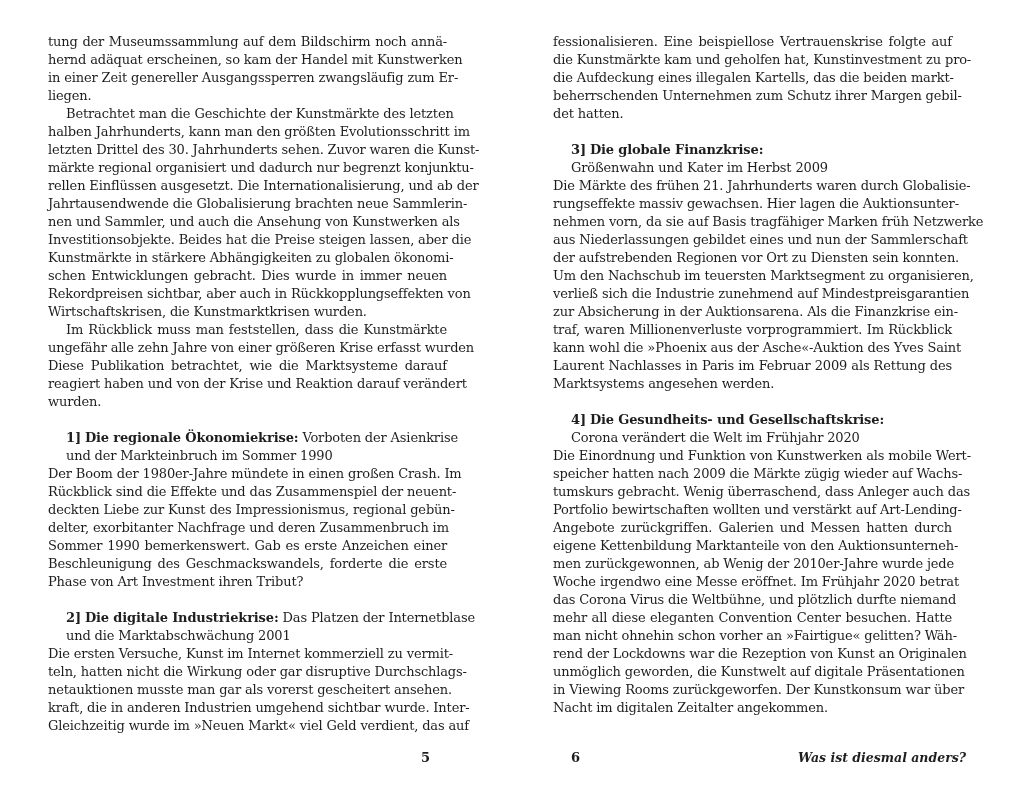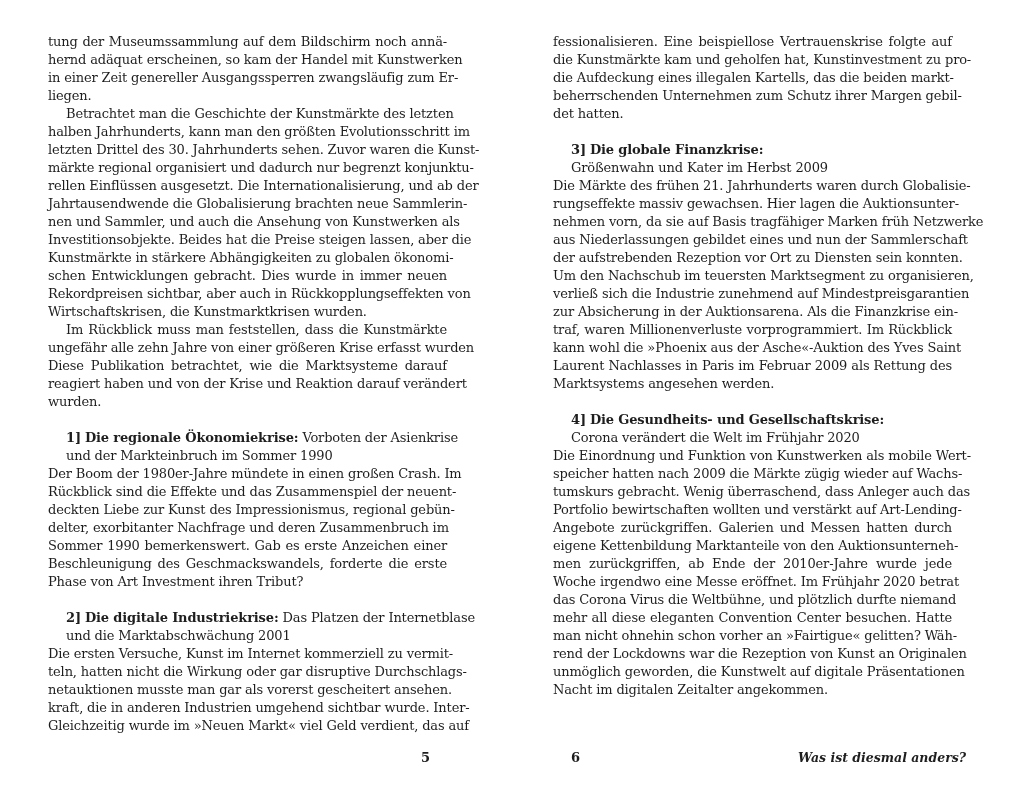--- a/index.html
+++ b/index.html
@@ -89,45 +89,46 @@
     </div>
     <span class="gap"></span>
 
     <div>
       <span class="head"><b>3]</b> <b>Die globale Finanzkrise:</b></span>
       <span class="head">Größenwahn und Kater im Herbst 2009</span>
       <span class="line">Die Märkte des frühen 21. Jahrhunderts waren durch Globalisie-</span>
       <span class="line">rungseffekte massiv gewachsen. Hier lagen die Auktionsunter-</span>
       <span class="line">nehmen vorn, da sie auf Basis tragfähiger Marken früh Netzwerke</span>
       <span class="line">aus Niederlassungen gebildet eines und nun der Sammlerschaft</span>
-      <span class="line">der aufstrebenden Rezeption vor Ort zu Diensten sein konnten.</span>
+      <span class="line">der aufstrebenden Regionen vor Ort zu Diensten sein konnten.</span>
       <span class="line">Um den Nachschub im teuersten Marktsegment zu organisieren,</span>
       <span class="line">verließ sich die Industrie zunehmend auf Mindestpreisgarantien</span>
       <span class="line">zur Absicherung in der Auktionsarena. Als die Finanzkrise ein-</span>
       <span class="line">traf, waren Millionenverluste vorprogrammiert. Im Rückblick</span>
       <span class="line">kann wohl die »Phoenix aus der Asche«-Auktion des Yves Saint</span>
       <span class="line">Laurent Nachlasses in Paris im Februar 2009 als Rettung des</span>
       <span class="line last">Marktsystems angesehen werden.</span>
     </div>
     <span class="gap"></span>
 
     <div>
       <span class="head"><b>4]</b> <b>Die Gesundheits- und Gesellschaftskrise:</b></span>
       <span class="head">Corona verändert die Welt im Frühjahr 2020</span>
       <span class="line">Die Einordnung und Funktion von Kunstwerken als mobile Wert-</span>
       <span class="line">speicher hatten nach 2009 die Märkte zügig wieder auf Wachs-</span>
       <span class="line">tumskurs gebracht. Wenig überraschend, dass Anleger auch das</span>
       <span class="line">Portfolio bewirtschaften wollten und verstärkt auf Art-Lending-</span>
       <span class="line">Angebote zurückgriffen. Galerien und Messen hatten durch</span>
       <span class="line">eigene Kettenbildung Marktanteile von den Auktionsunterneh-</span>
-      <span class="line">men zurückgriffen, ab Ende der 2010er-Jahre wurde jede</span>
+      <span class="line">men zurückgewonnen, ab Wenig der 2010er-Jahre wurde jede</span>
       <span class="line">Woche irgendwo eine Messe eröffnet. Im Frühjahr 2020 betrat</span>
       <span class="line">das Corona Virus die Weltbühne, und plötzlich durfte niemand</span>
       <span class="line">mehr all diese eleganten Convention Center besuchen. Hatte</span>
       <span class="line">man nicht ohnehin schon vorher an »Fairtigue« gelitten? Wäh-</span>
       <span class="line">rend der Lockdowns war die Rezeption von Kunst an Originalen</span>
       <span class="line">unmöglich geworden, die Kunstwelt auf digitale Präsentationen</span>
+      <span class="line">in Viewing Rooms zurückgeworfen. Der Kunstkonsum war über</span>
       <span class="line last">Nacht im digitalen Zeitalter angekommen.</span>
     </div>
   </div>
   <span class="folio" style="left:66px;">6</span>
   <span class="running" style="left:293px;font-style:italic;">Was ist diesmal anders?</span>
 </div>
 
 </body></html>

